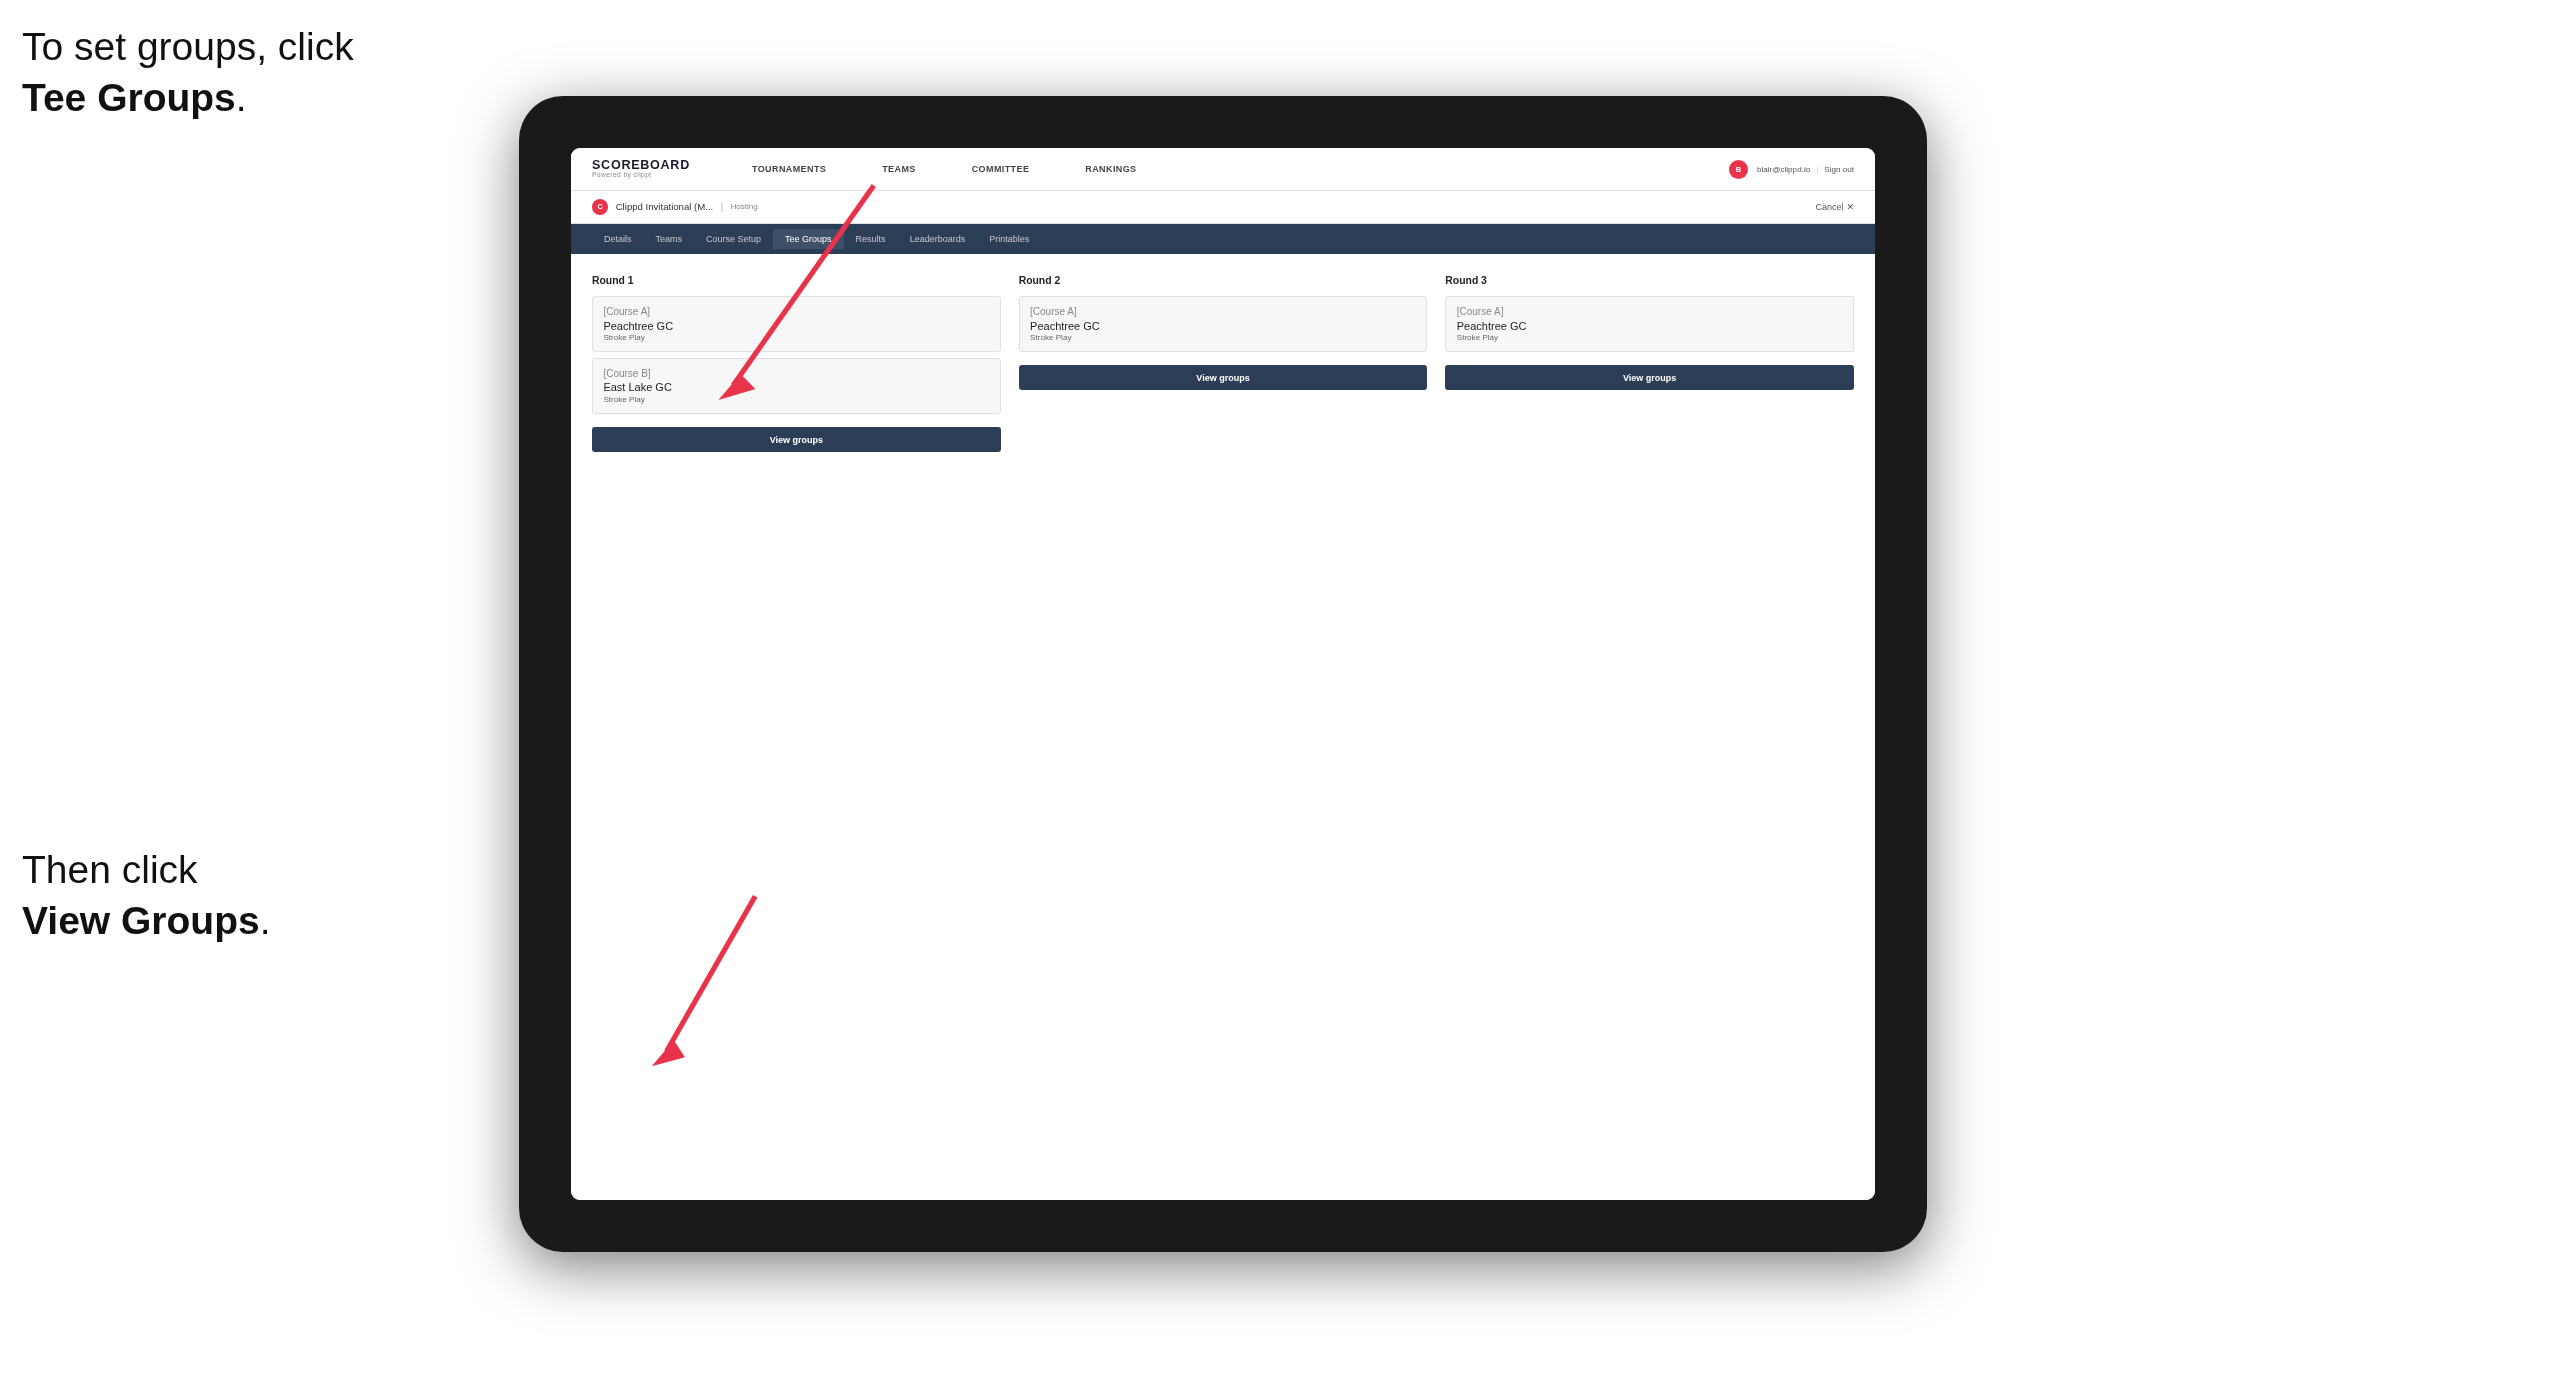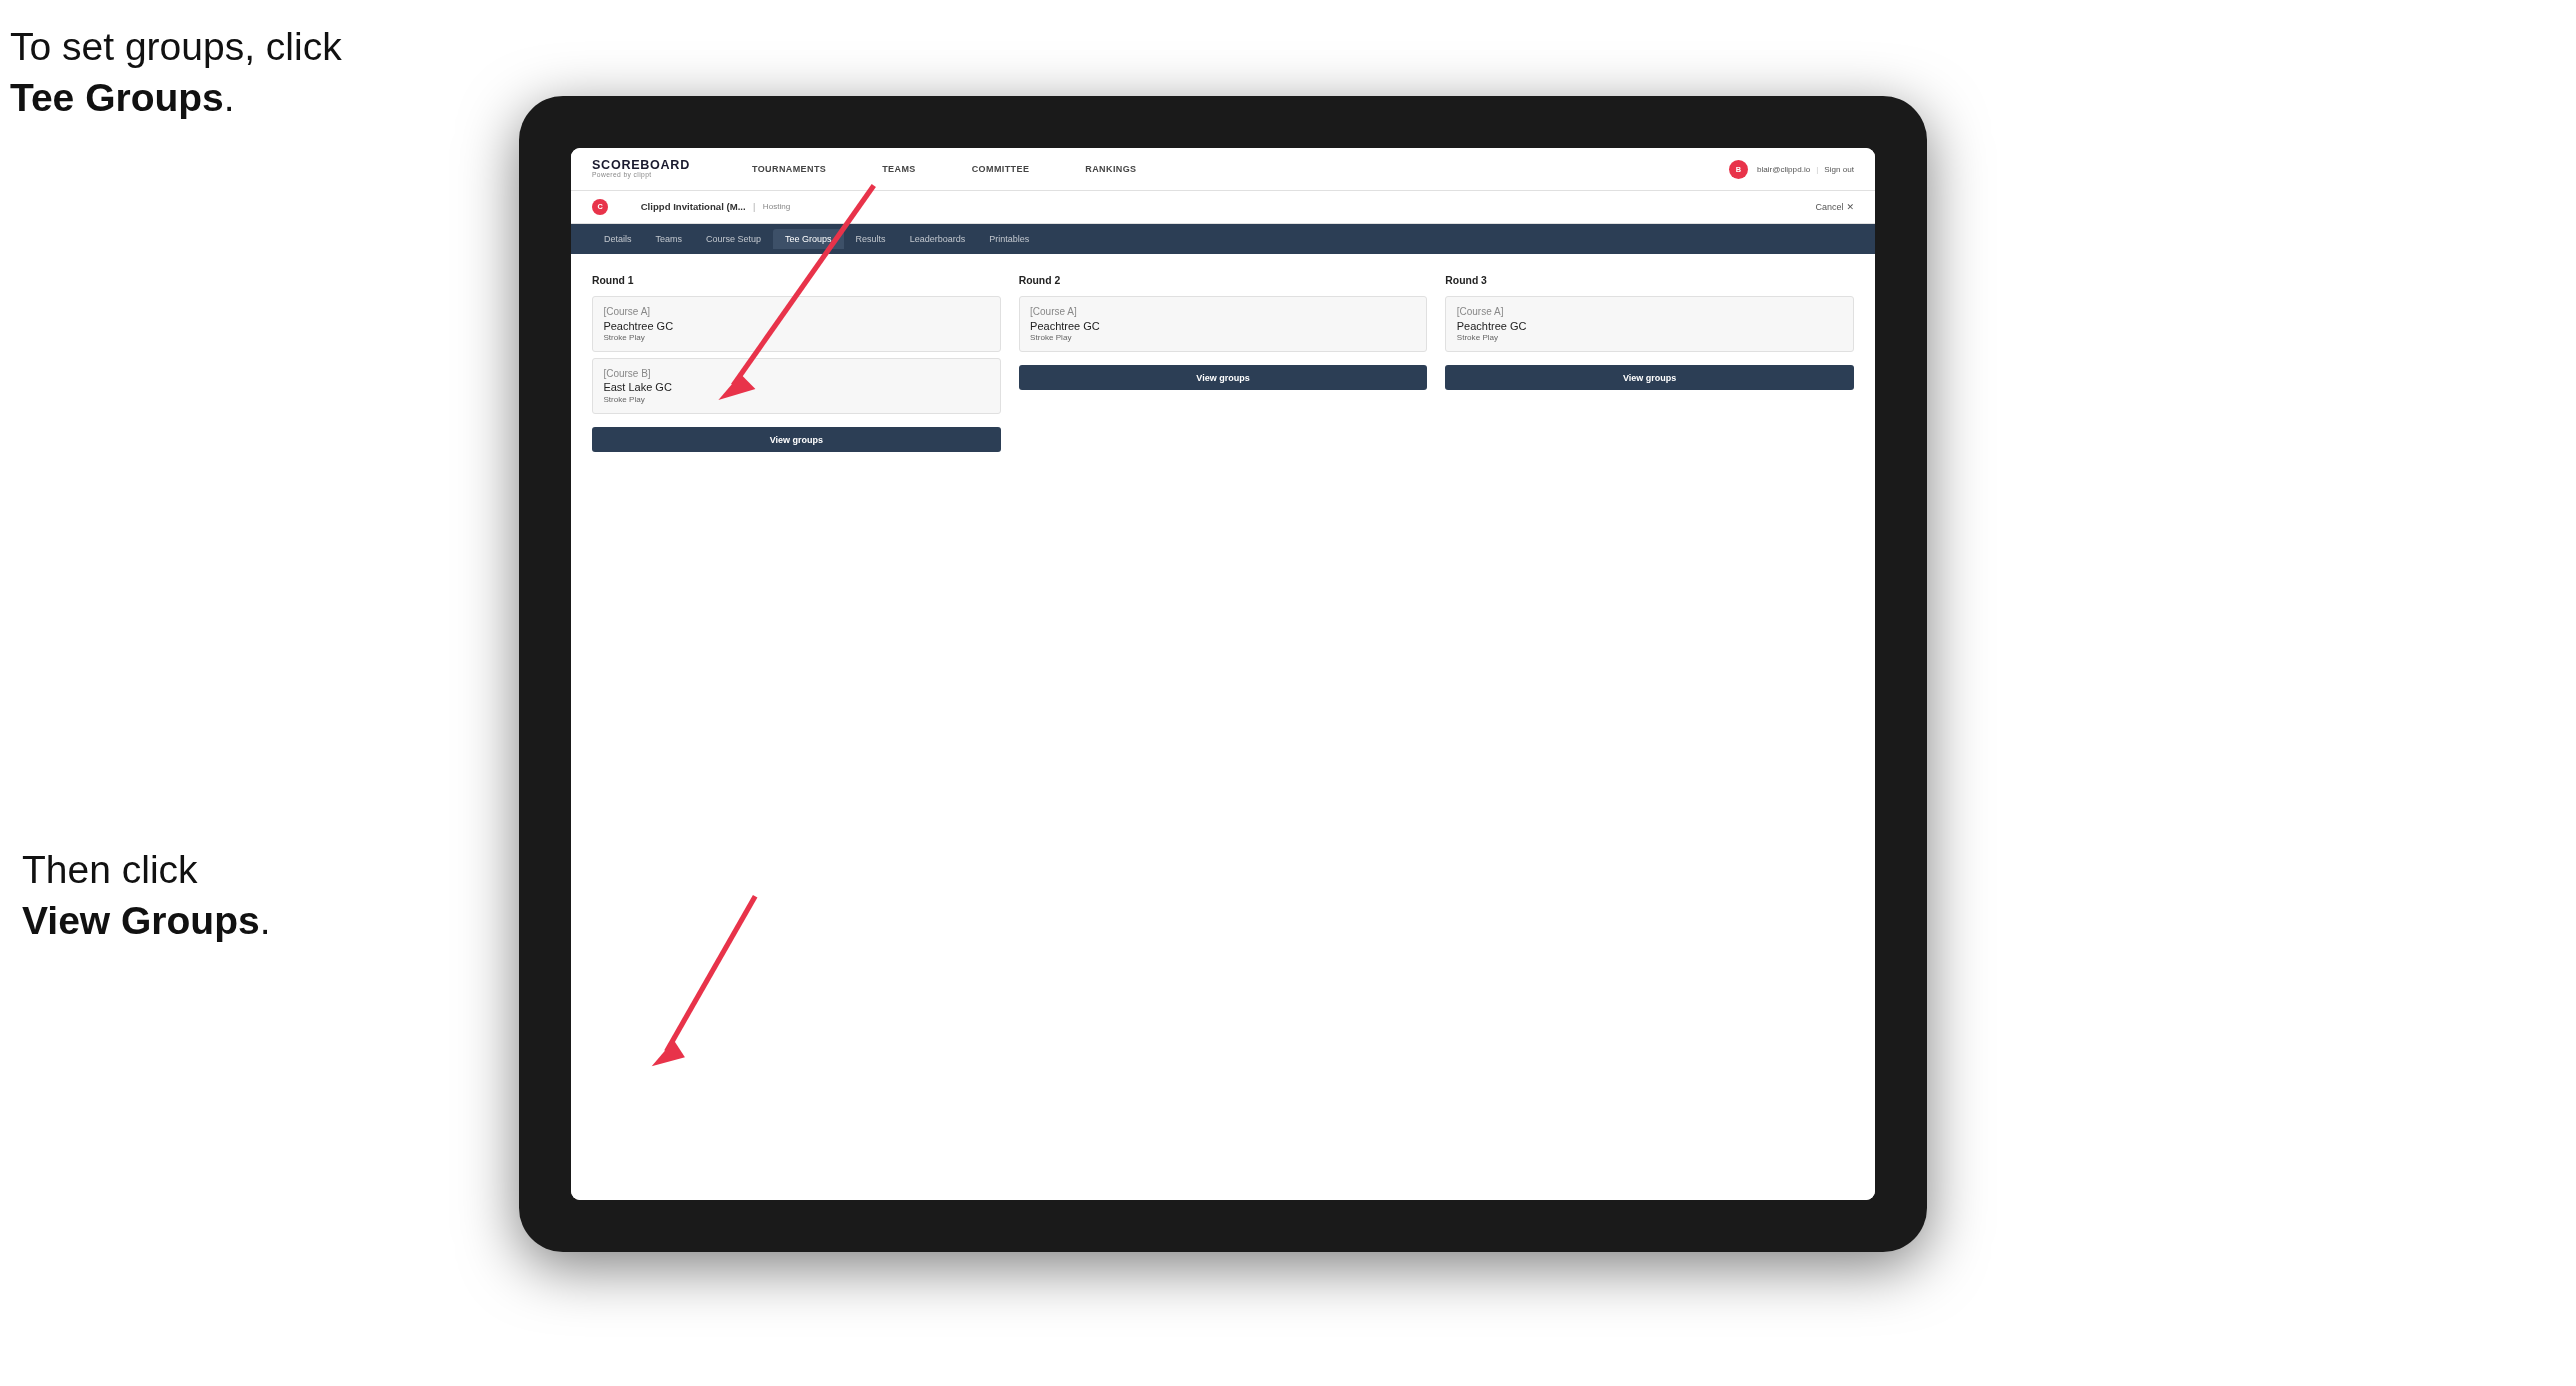--- a/index.html
+++ b/index.html
@@ -9,21 +9,21 @@
       width: 2576px;
       height: 1386px;
       position: relative;
       overflow: hidden;
     }
 
     
     .instruction-top {
       position: absolute;
       top: 22px;
-      left: 10px;
+      left: 22px;
       font-size: 39px;
       color: #111;
       line-height: 1.3;
       z-index: 10;
     }
     .instruction-top .bold { font-weight: 800; }
 
     
     .instruction-bottom {
       position: absolute;
@@ -179,22 +179,21 @@
       align-items: center;
       justify-content: center;
       color: white;
       font-size: 7.4px;
       font-weight: 900;
     }
 
     .breadcrumb-title {
       font-size: 9.6px;
       color: #333;
-      font-weight: 700;
-      margin-left: 25px;
+      font-weight: 400;
     }
 
     .breadcrumb-sep { color: #aaa; font-size: 9px; }
 
     .hosting-badge {
       font-size: 8.1px;
       color: #888;
     }
 
     .cancel-btn {

